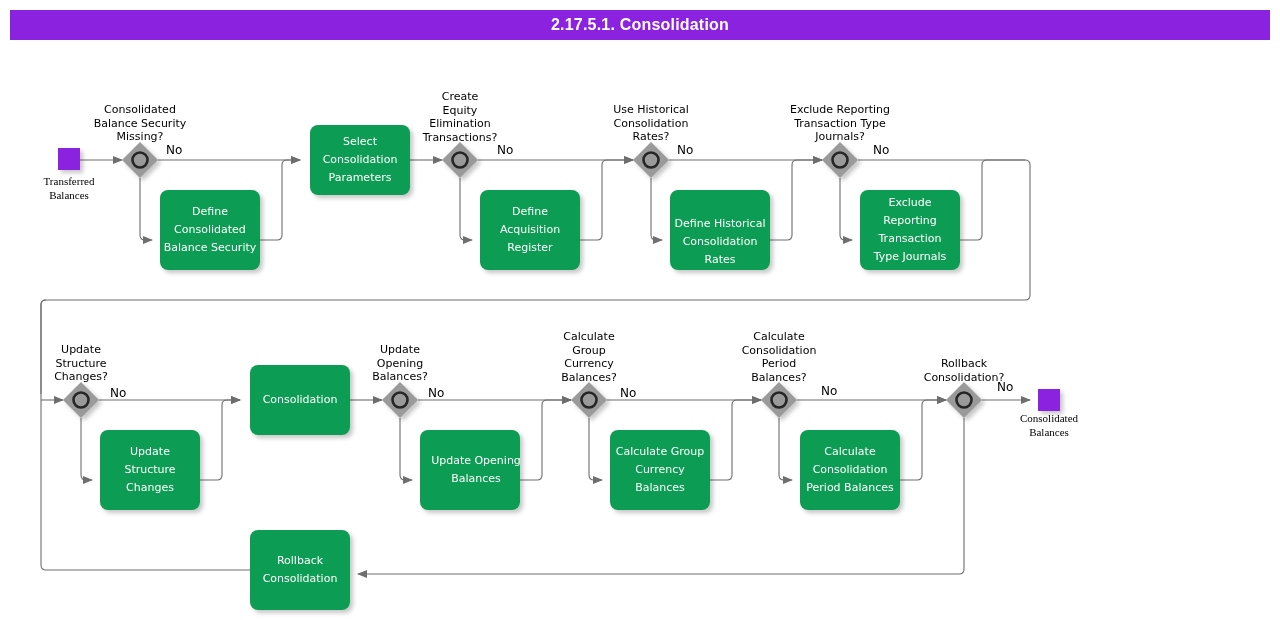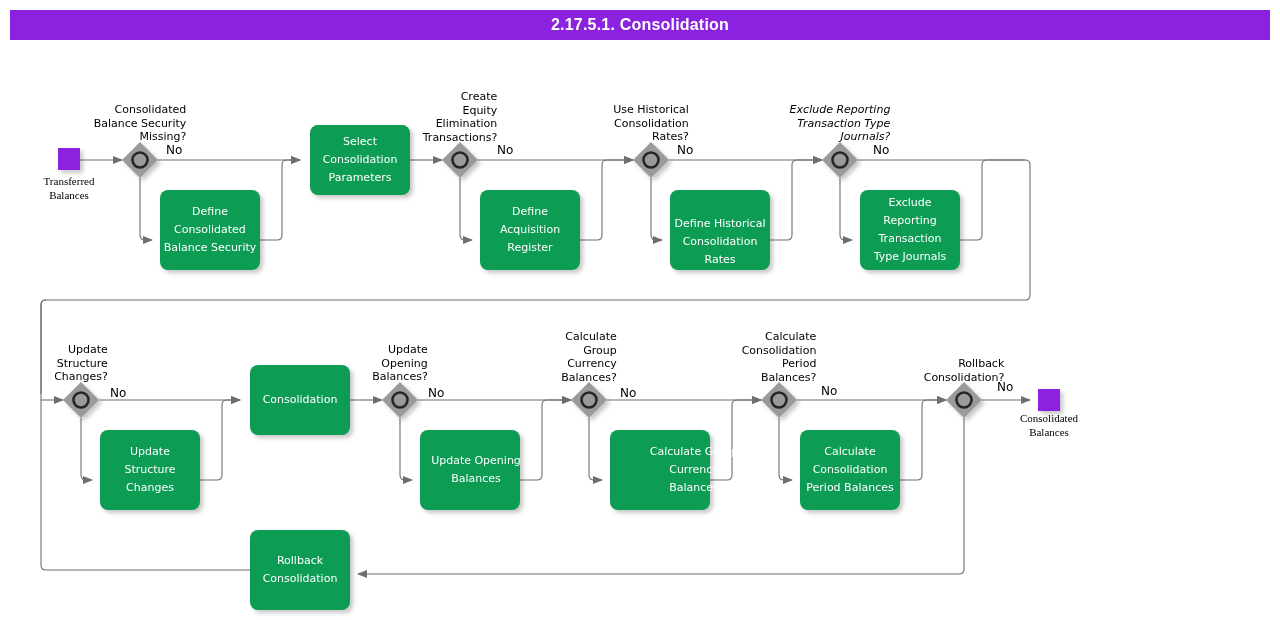--- a/index.html
+++ b/index.html
@@ -28,21 +28,21 @@
     text-align:center;
     line-height:18px;
     display:flex;align-items:center;justify-content:center;
     white-space:pre-line;
     pointer-events:none;
   }
   .gw-label{
     position:absolute;
     color:#000000;font-size:11px;
     font-family:"DejaVu Sans", sans-serif;
-    text-align:right;line-height:13.5px;
+    text-align:center;line-height:13.5px;
     white-space:pre-line;
     transform:translateX(-50%);
   }
   .edge-label{
     position:absolute;
     color:#000000;font-size:12px;
     font-family:"DejaVu Sans", sans-serif;
     white-space:nowrap;
   }
   .evt-label{
@@ -187,42 +187,42 @@
     <div class="node-label" style="left: 860px; top: 190px; width: 100px; height: 80px; color: rgb(255, 255, 255);">Exclude
 Reporting
 Transaction
 Type Journals</div>
     <div class="node-label" style="left: 100px; top: 430px; width: 100px; height: 80px; color: rgb(255, 255, 255);">Update
 Structure
 Changes</div>
     <div class="node-label" style="left: 250px; top: 365px; width: 100px; height: 70px; color: rgb(255, 255, 255);">Consolidation</div>
     <div class="node-label" style="left: 420px; top: 430px; width: 112px; height: 80px; color: rgb(255, 255, 255);">Update Opening
 Balances</div>
-    <div class="node-label" style="left: 610px; top: 430px; width: 100px; height: 80px; color: rgb(255, 255, 255); padding-left: 34px;">Calculate Group
+    <div class="node-label" style="left: 610px; top: 430px; width: 100px; height: 80px; color: rgb(255, 255, 255);">Calculate Group
 Currency
 Balances</div>
     <div class="node-label" style="left: 800px; top: 430px; width: 100px; height: 80px; color: rgb(255, 255, 255);">Calculate
 Consolidation
 Period Balances</div>
     <div class="node-label" style="left: 250px; top: 530px; width: 100px; height: 80px; color: rgb(255, 255, 255);">Rollback
 Consolidation</div>
     <div class="gw-label" style="left: 140px; top: 103px; color: rgb(0, 0, 0);">Consolidated
 Balance Security
 Missing?</div>
     <div class="edge-label" style="left: 166px; top: 143px; color: rgb(0, 0, 0);">No</div>
     <div class="gw-label" style="left: 460px; top: 90px; color: rgb(0, 0, 0);">Create
 Equity
 Elimination
 Transactions?</div>
     <div class="edge-label" style="left: 497px; top: 143px; color: rgb(0, 0, 0);">No</div>
     <div class="gw-label" style="left: 651px; top: 103px; color: rgb(0, 0, 0);">Use Historical
 Consolidation
 Rates?</div>
     <div class="edge-label" style="left: 677px; top: 143px; color: rgb(0, 0, 0);">No</div>
-    <div class="gw-label" style="left: 840px; top: 103px; color: rgb(0, 0, 0); font-style: italic;">Exclude Reporting
+    <div class="gw-label" style="left: 840px; top: 103px; color: rgb(0, 0, 0);">Exclude Reporting
 Transaction Type
 Journals?</div>
     <div class="edge-label" style="left: 873px; top: 143px; color: rgb(0, 0, 0);">No</div>
     <div class="gw-label" style="left: 81px; top: 343px; color: rgb(0, 0, 0);">Update
 Structure
 Changes?</div>
     <div class="edge-label" style="left: 110px; top: 386px; color: rgb(0, 0, 0);">No</div>
     <div class="gw-label" style="left: 400px; top: 343px; color: rgb(0, 0, 0);">Update
 Opening
 Balances?</div>

